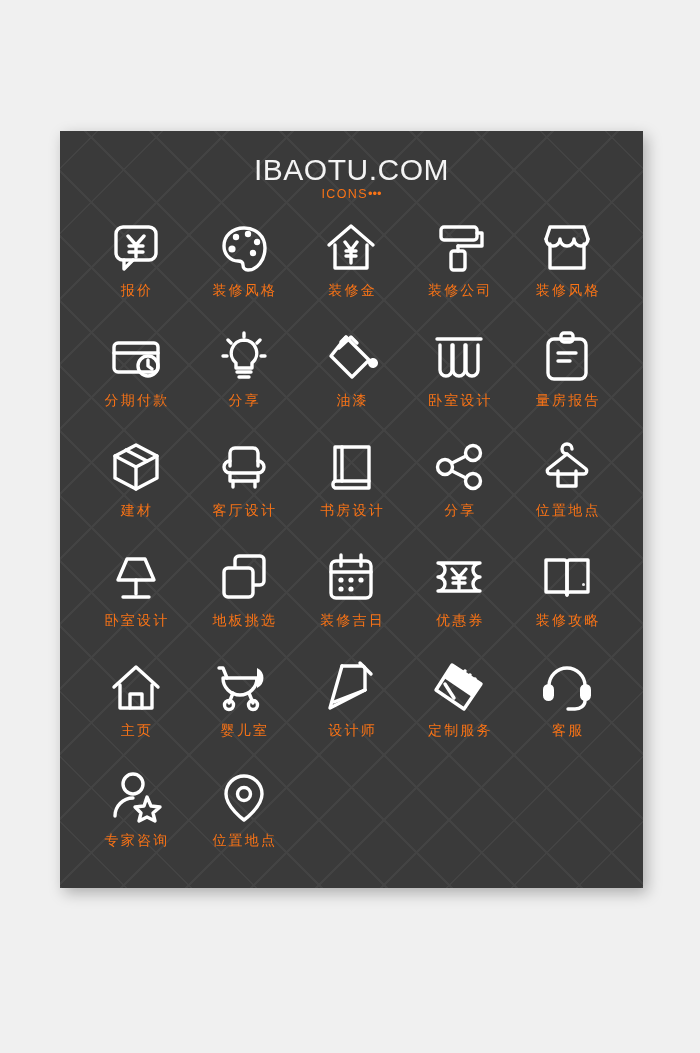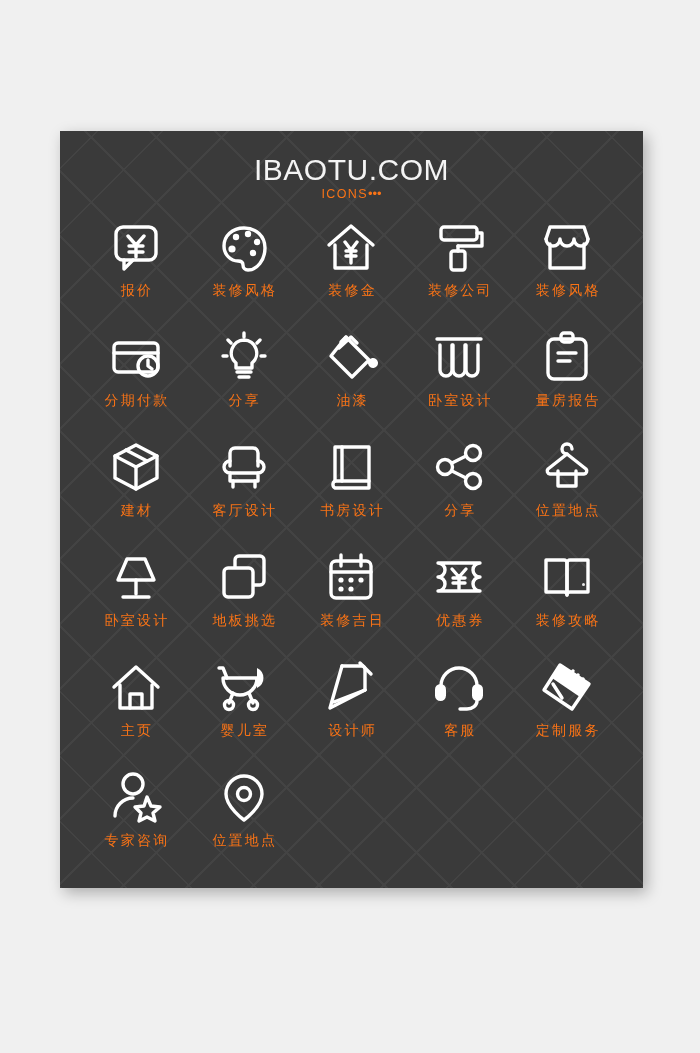--- a/index.html
+++ b/index.html
@@ -351,37 +351,37 @@
      <path d="M41 30 L6 48 L18 6" fill="none" stroke="#fff" stroke-width="3.4" stroke-linecap="round" stroke-linejoin="round"></path>
      <path d="M10 42 L41 30" fill="none" stroke="#fff" stroke-width="3.4" stroke-linecap="round" stroke-linejoin="round"></path>
      <path d="M36 3 L47 14" fill="none" stroke="#fff" stroke-width="3.4" stroke-linecap="round" stroke-linejoin="round"></path>
             </svg>
           </div>
           <div class="label">设计师</div>
         </div>
         <div class="cell">
           <div class="glyph">
             <svg width="54" height="54" viewBox="0 0 54 54">
+              <path d="M20 5 L49 24 L32 49 L4 30 Z" fill="none" stroke="#fff" stroke-width="3.4" stroke-linecap="round" stroke-linejoin="round"></path>
+     <path d="M33 11 L25 23 M38 15 L30 27 M43 19 L35 31 M13 24 L22 38" fill="none" stroke="#fff" stroke-width="3.4" stroke-linecap="round" stroke-linejoin="round"></path>
+     <path d="M20 5 L49 24 L40 37 L12 18 Z" fill="#fff"></path>
+            </svg>
+          </div>
+          <div class="label">定制服务</div>
+        </div>
+        <div class="cell">
+          <div class="glyph">
+            <svg width="54" height="54" viewBox="0 0 54 54">
               <path d="M9 31 V26 a18 18 0 0 1 36 0 V31" fill="none" stroke="#fff" stroke-width="3.4" stroke-linecap="round" stroke-linejoin="round"></path>
      <rect x="3" y="24" width="11" height="17" rx="5.5" fill="#fff"></rect>
      <rect x="40" y="24" width="11" height="17" rx="5.5" fill="#fff"></rect>
      <path d="M45 41 a10 8 0 0 1 -10 8 H28" fill="none" stroke="#fff" stroke-width="3.4" stroke-linecap="round" stroke-linejoin="round"></path>
             </svg>
           </div>
           <div class="label">客服</div>
-        </div>
-        <div class="cell">
-          <div class="glyph">
-            <svg width="54" height="54" viewBox="0 0 54 54">
-              <path d="M20 5 L49 24 L32 49 L4 30 Z" fill="none" stroke="#fff" stroke-width="3.4" stroke-linecap="round" stroke-linejoin="round"></path>
-     <path d="M33 11 L25 23 M38 15 L30 27 M43 19 L35 31 M13 24 L22 38" fill="none" stroke="#fff" stroke-width="3.4" stroke-linecap="round" stroke-linejoin="round"></path>
-     <path d="M20 5 L49 24 L40 37 L12 18 Z" fill="#fff"></path>
-            </svg>
-          </div>
-          <div class="label">定制服务</div>
         </div>
         <div class="cell">
           <div class="glyph">
             <svg width="54" height="54" viewBox="0 0 54 54">
               <circle cx="24" cy="14" r="10" fill="none" stroke="#fff" stroke-width="3.4" stroke-linecap="round" stroke-linejoin="round"></circle>
      <path d="M6 46 a18 18 0 0 1 18 -18" fill="none" stroke="#fff" stroke-width="3.4" stroke-linecap="round" stroke-linejoin="round"></path>
      <path d="M38 27 L42 36 L51 37 L44 43 L46 51 L38 47 L30 51 L32 43 L26 37 L35 36 Z" fill="none" stroke="#fff" stroke-width="3.4" stroke-linecap="round" stroke-linejoin="round"></path>
             </svg>
           </div>
           <div class="label">专家咨询</div>

